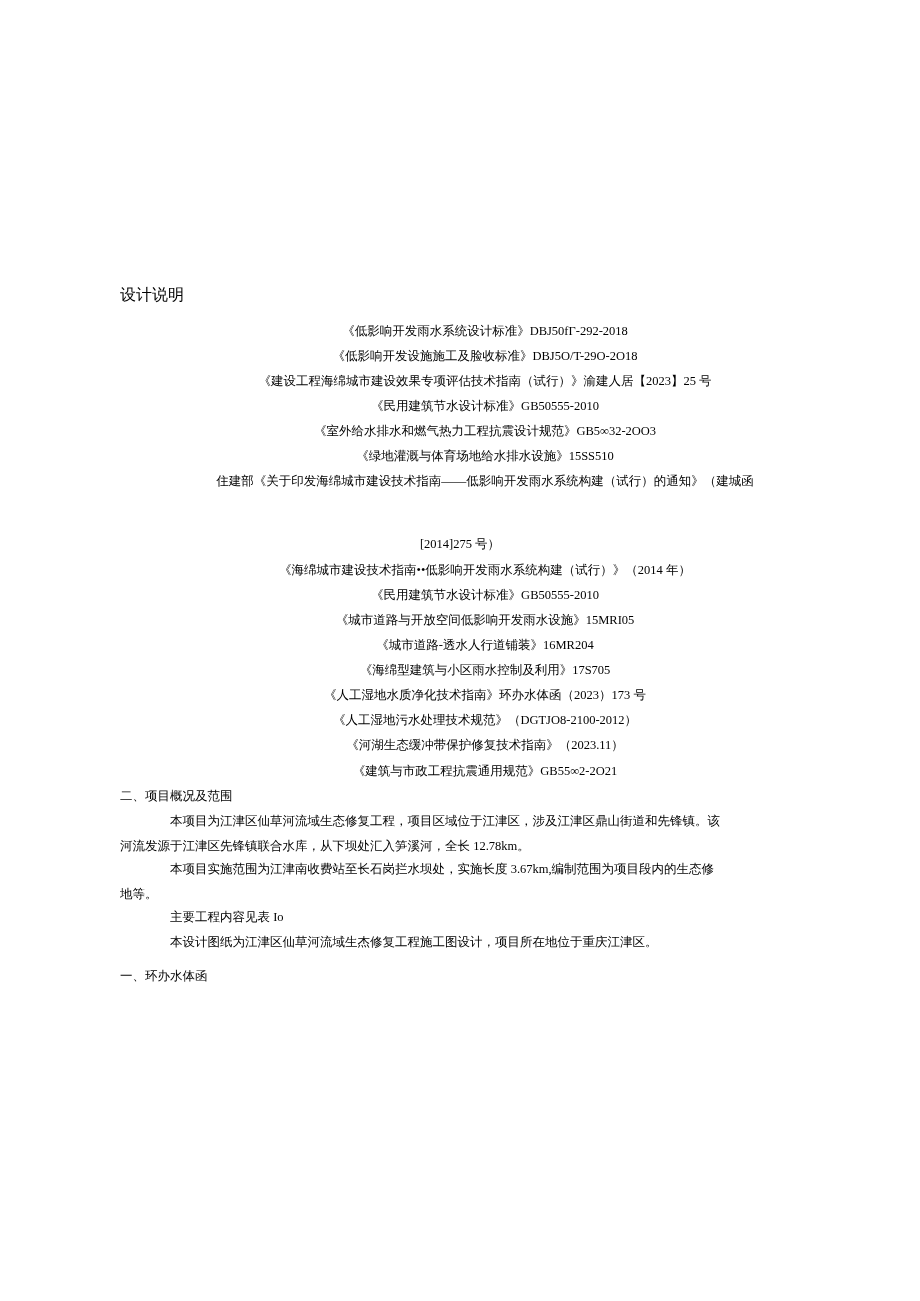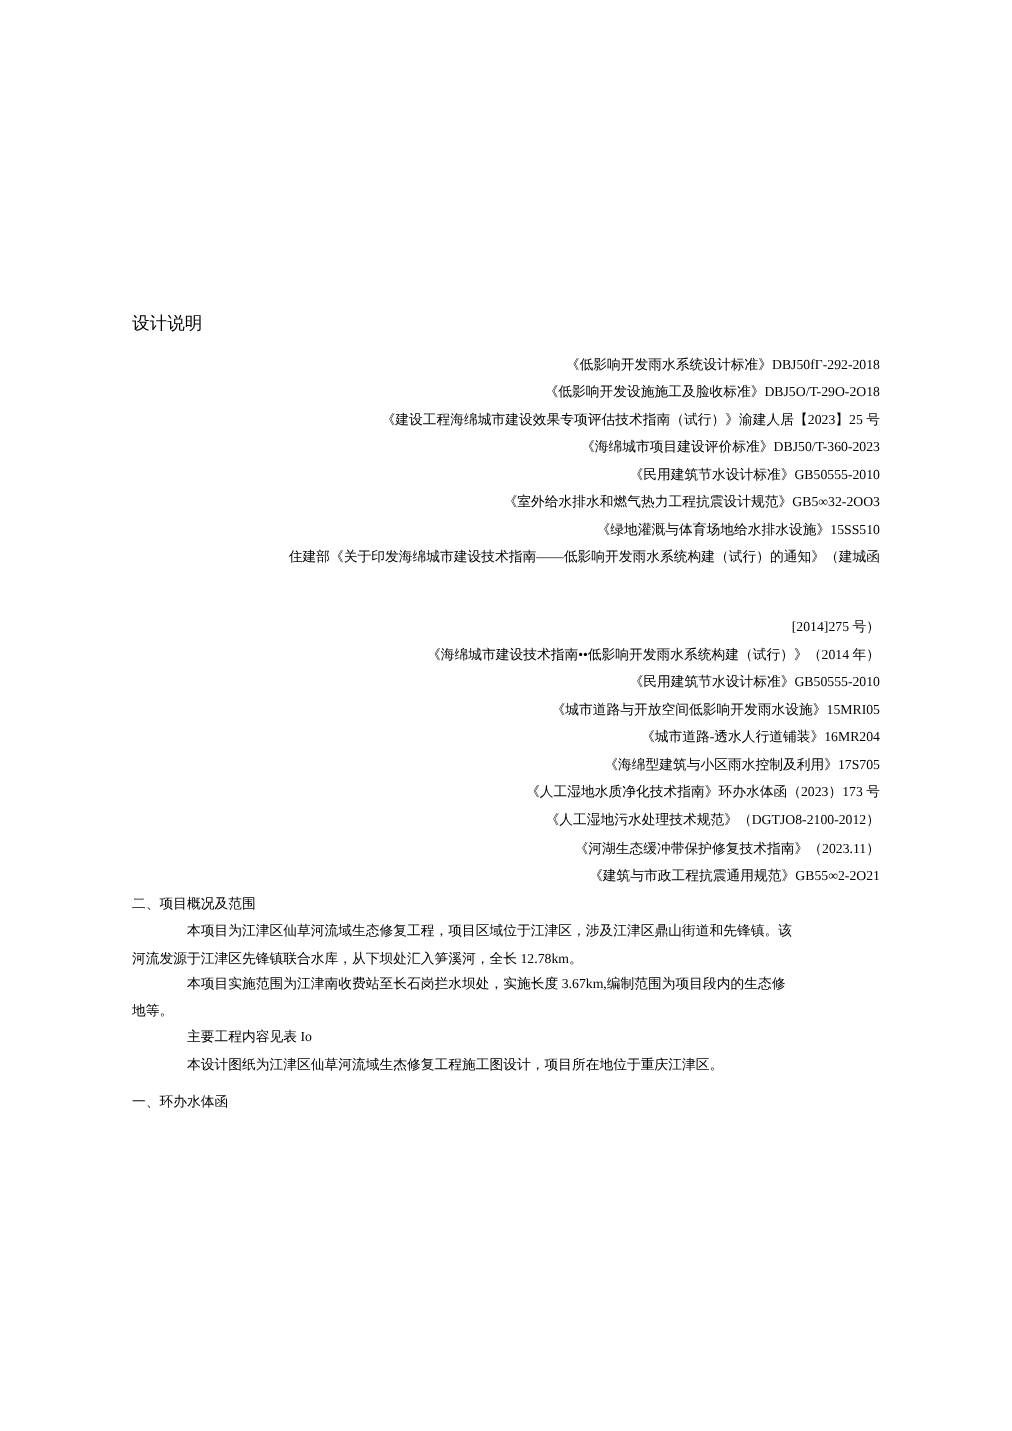--- a/index.html
+++ b/index.html
@@ -21,21 +21,21 @@
       font-size: 16px;
       font-family: "SimSun", "宋体", serif;
       margin-bottom: 10px;
       margin-left: 0;
     }
     .content {
       padding-left: 0;
     }
     .item {
       padding-left: 50px;
-      text-align: right;
+      text-align: center;
       margin-bottom: 2px;
     }
     .item.wrap-continue {
       padding-left: 0;
       margin-top: 40px;
     }
     .section-heading {
       padding-left: 0;
       margin-top: 2px;
       margin-bottom: 2px;
@@ -53,21 +53,20 @@
 </head>
 <body>
 
 <div class="title">设计说明</div>
 
 <div class="content">
 
   <div class="item">《低影响开发雨水系统设计标准》DBJ50fГ-292-2018</div>
   <div class="item">《低影响开发设施施工及脸收标准》DBJ5O/T-29O-2O18</div>
   <div class="item">《建设工程海绵城市建设效果专项评估技术指南（试行）》渝建人居【2023】25 号</div>
-  <div class="item">《海绵城市项目建设评价标准》DBJ50/T-360-2023</div>
   <div class="item">《民用建筑节水设计标准》GB50555-2010</div>
   <div class="item">《室外给水排水和燃气热力工程抗震设计规范》GB5∞32-2OO3</div>
   <div class="item">《绿地灌溉与体育场地给水排水设施》15SS510</div>
 
   <div class="item">住建部《关于印发海绵城市建设技术指南——低影响开发雨水系统构建（试行）的通知》（建城函</div>
   <div class="item wrap-continue">[2014]275 号）</div>
 
   <div class="item">《海绵城市建设技术指南••低影响开发雨水系统构建（试行）》（2014 年）</div>
   <div class="item">《民用建筑节水设计标准》GB50555-2010</div>
   <div class="item">《城市道路与开放空间低影响开发雨水设施》15MRI05</div>

